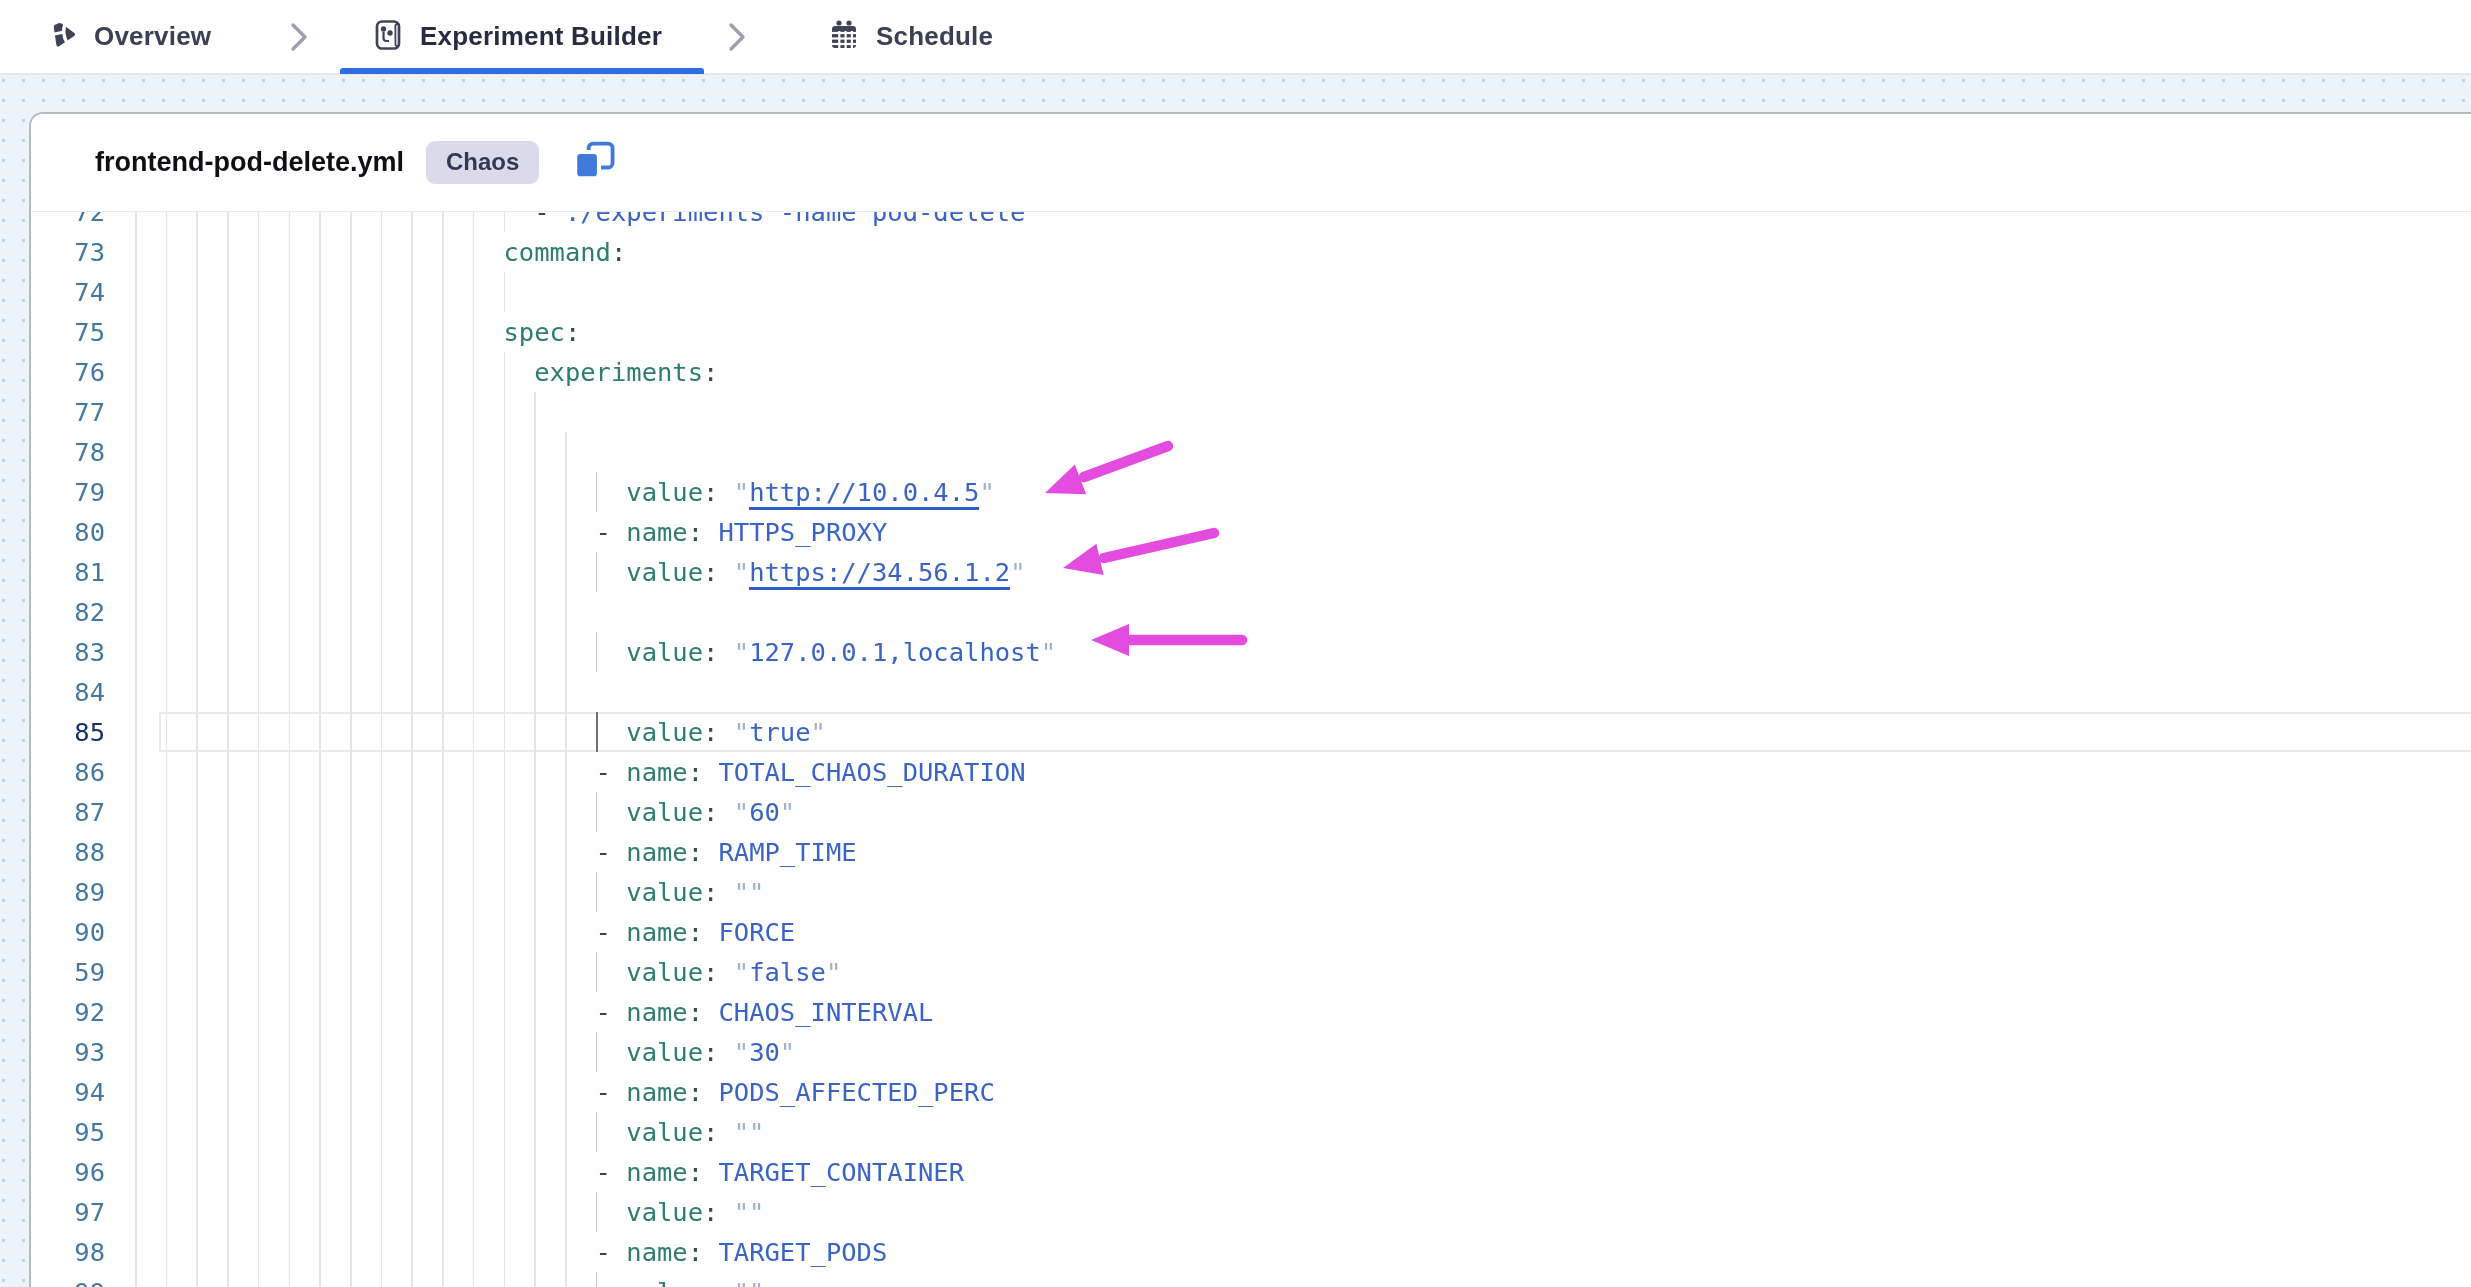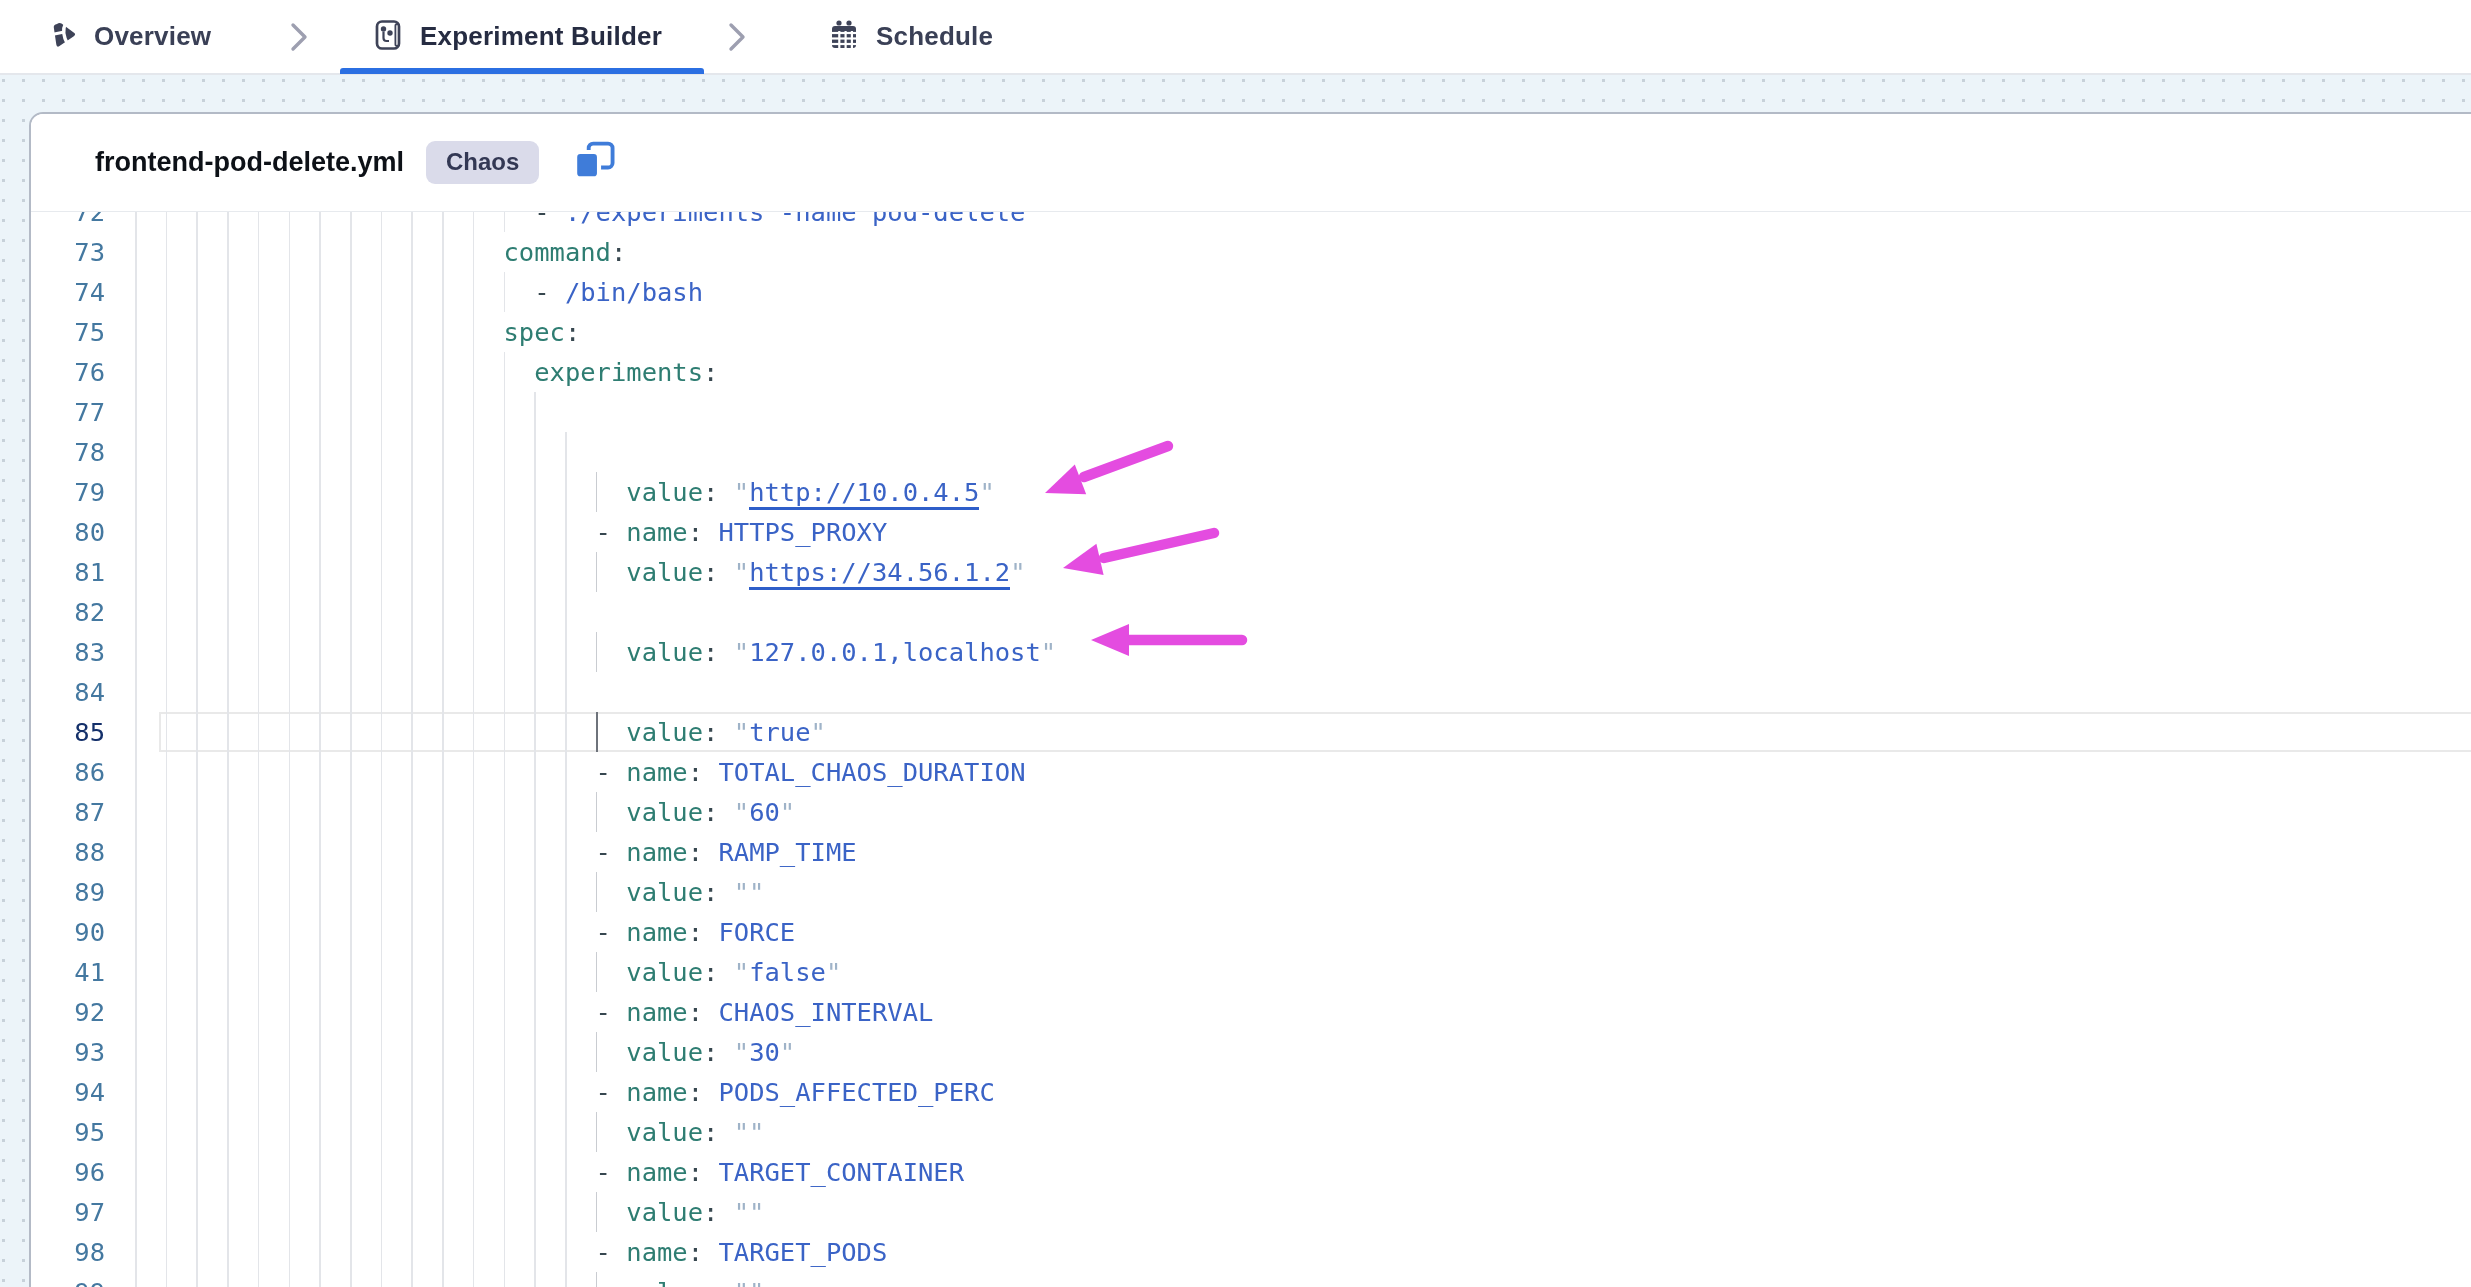--- a/index.html
+++ b/index.html
@@ -171,21 +171,20 @@
           <span class="guide" style="left: 196.16px;"></span>
           <span class="guide" style="left: 226.88px;"></span>
           <span class="guide" style="left: 257.6px;"></span>
           <span class="guide" style="left: 288.32px;"></span>
           <span class="guide" style="left: 319.04px;"></span>
           <span class="guide" style="left: 349.76px;"></span>
           <span class="guide" style="left: 380.48px;"></span>
           <span class="guide" style="left: 411.2px;"></span>
           <span class="guide" style="left: 441.92px;"></span>
           <span class="guide" style="left: 472.64px;"></span>
-          <span class="code">                          <span class="tk-p">- </span><span class="tk-v">/bin/bash</span></span>
         </div>
         <div class="line" style="top: 100px;">
           <span class="ln">75</span>
           <span class="guide" style="left: 104px;"></span>
           <span class="guide" style="left: 134.72px;"></span>
           <span class="guide" style="left: 165.44px;"></span>
           <span class="guide" style="left: 196.16px;"></span>
           <span class="guide" style="left: 226.88px;"></span>
           <span class="guide" style="left: 257.6px;"></span>
           <span class="guide" style="left: 288.32px;"></span>
@@ -474,21 +473,21 @@
           <span class="guide" style="left: 349.76px;"></span>
           <span class="guide" style="left: 380.48px;"></span>
           <span class="guide" style="left: 411.2px;"></span>
           <span class="guide" style="left: 441.92px;"></span>
           <span class="guide" style="left: 472.64px;"></span>
           <span class="guide" style="left: 503.36px;"></span>
           <span class="guide" style="left: 534.08px;"></span>
           <span class="code">                              <span class="tk-p">- </span><span class="tk-k">name</span><span class="tk-p">: </span><span class="tk-v">FORCE</span></span>
         </div>
         <div class="line" style="top: 740px;">
-          <span class="ln">41</span>
+          <span class="ln">59</span>
           <span class="guide" style="left: 104px;"></span>
           <span class="guide" style="left: 134.72px;"></span>
           <span class="guide" style="left: 165.44px;"></span>
           <span class="guide" style="left: 196.16px;"></span>
           <span class="guide" style="left: 226.88px;"></span>
           <span class="guide" style="left: 257.6px;"></span>
           <span class="guide" style="left: 288.32px;"></span>
           <span class="guide" style="left: 319.04px;"></span>
           <span class="guide" style="left: 349.76px;"></span>
           <span class="guide" style="left: 380.48px;"></span>

